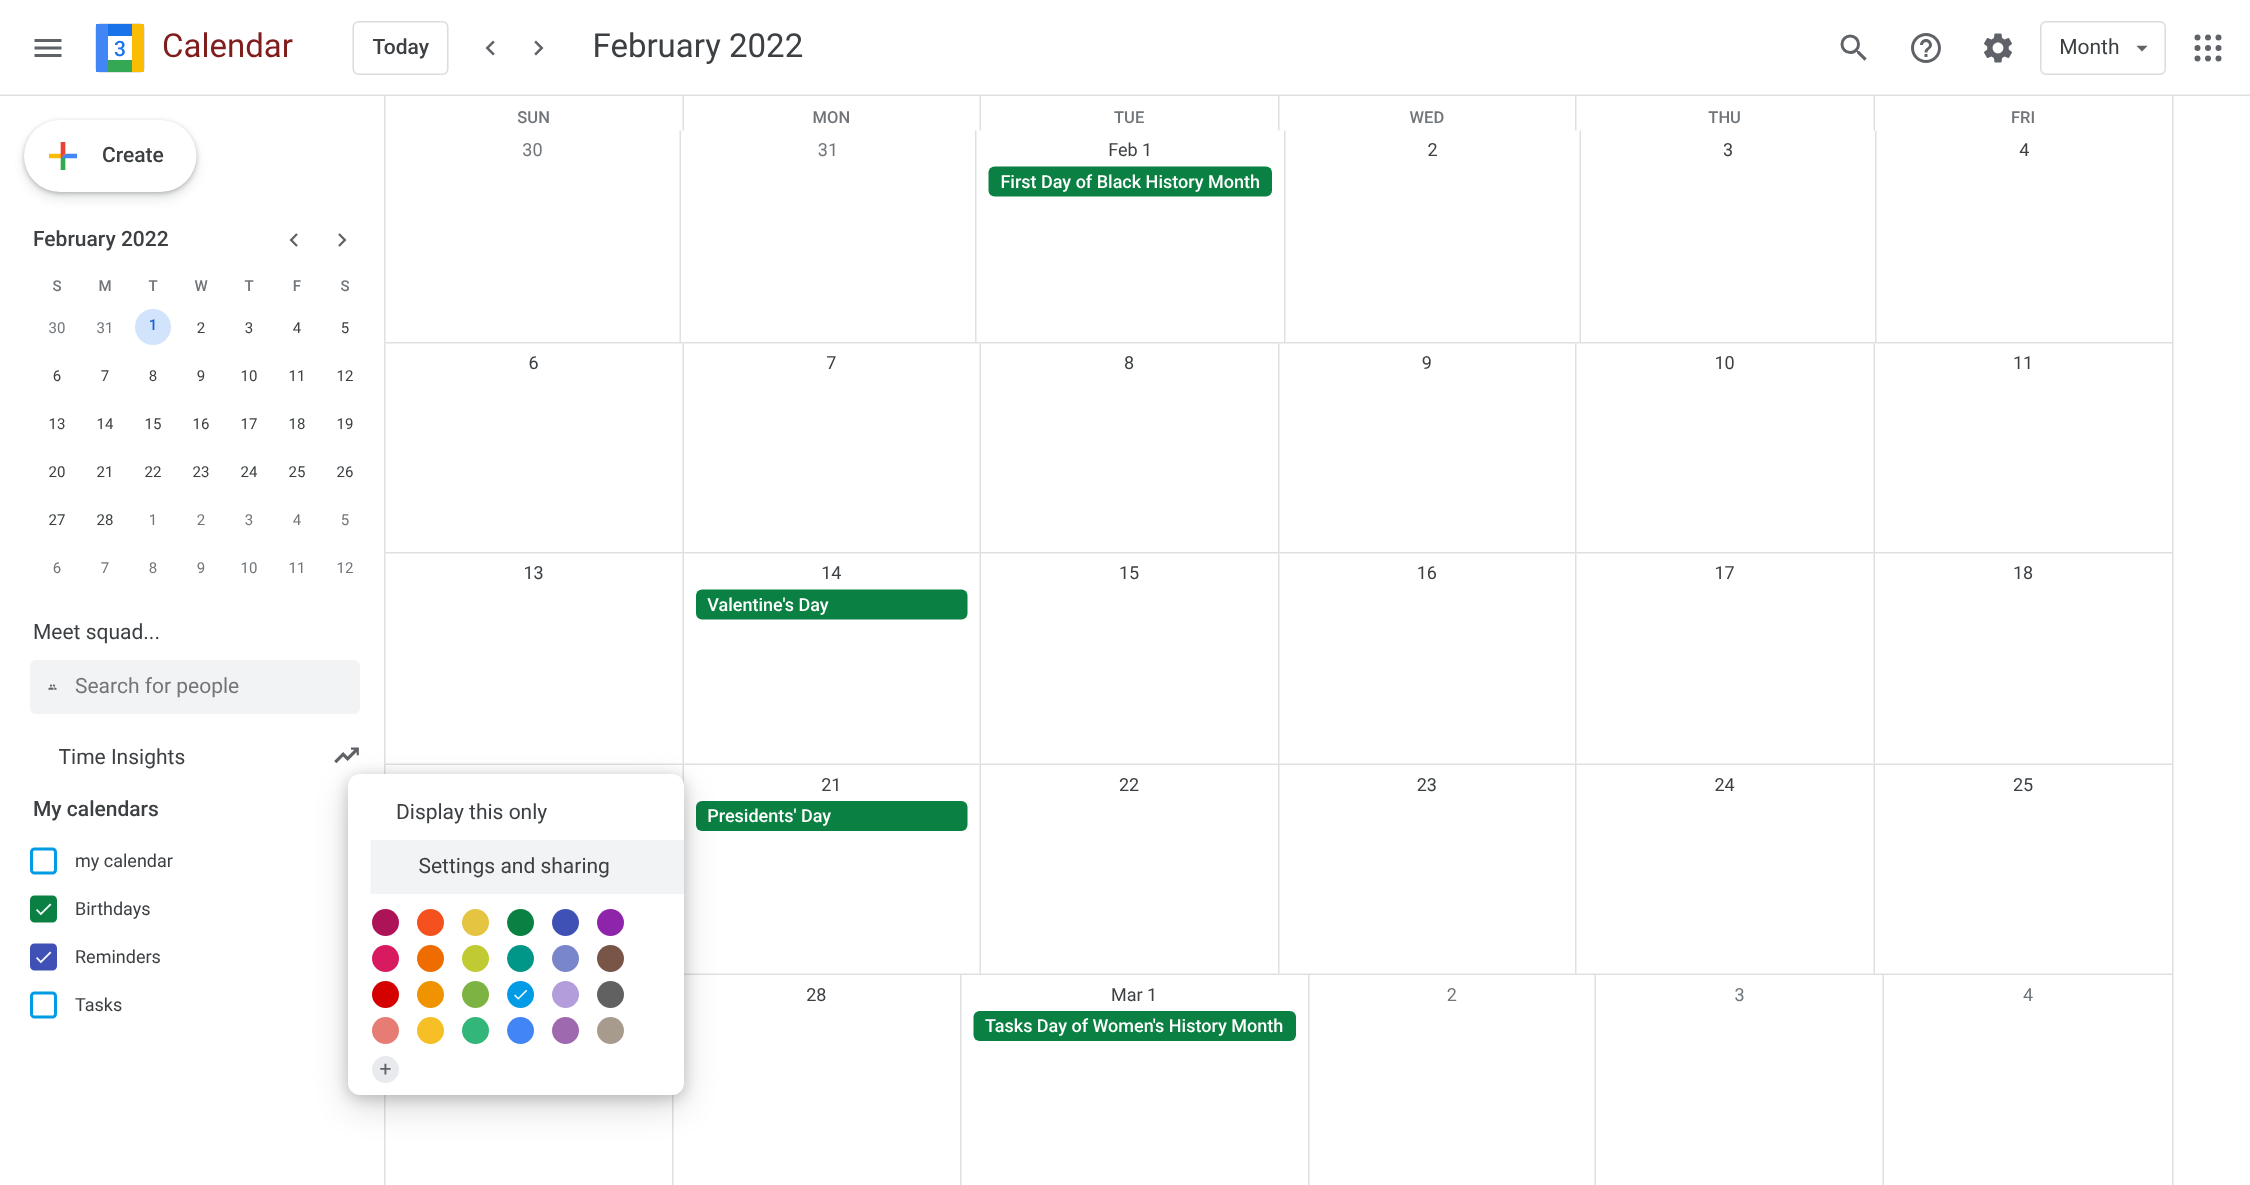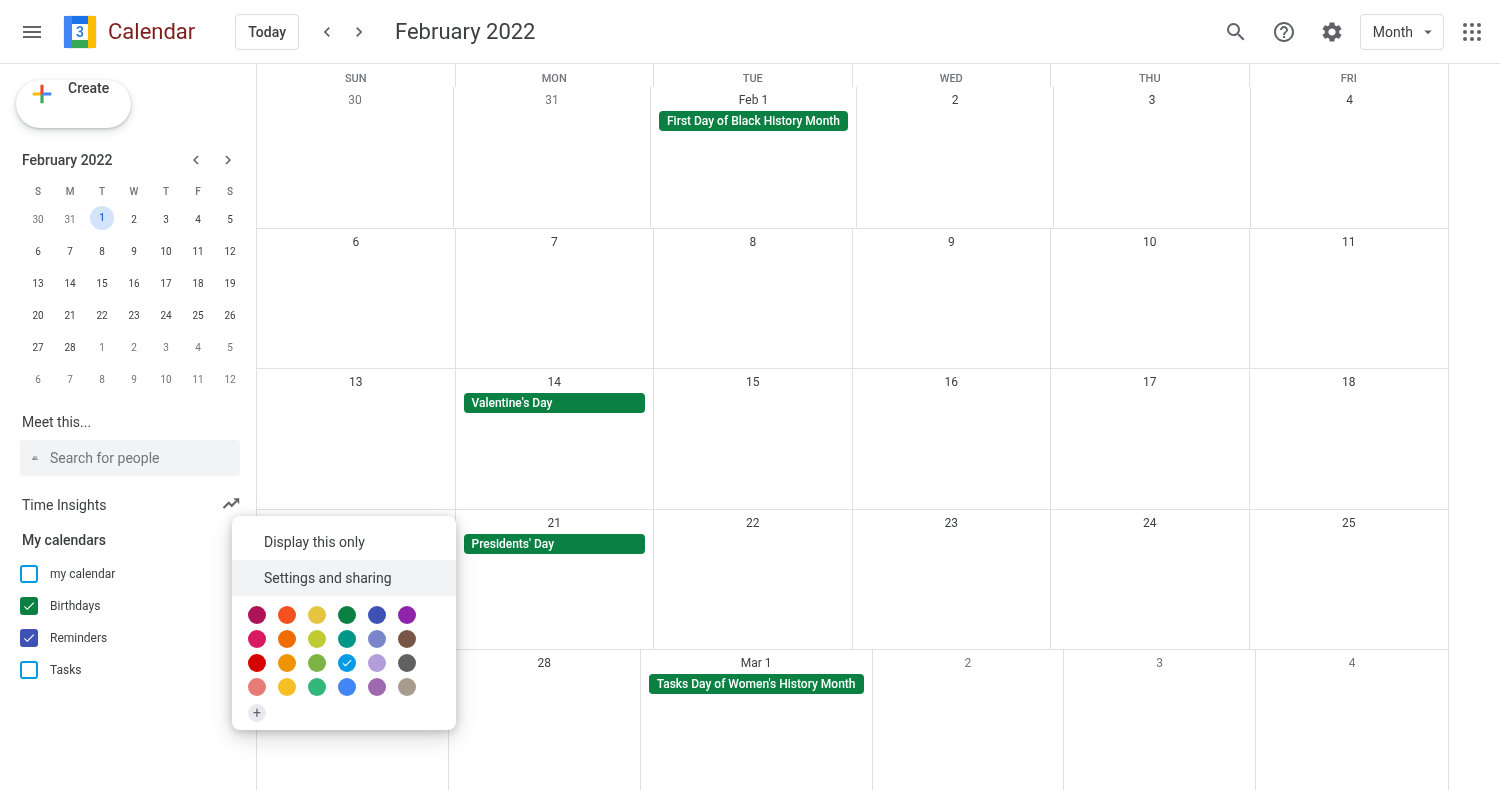--- a/index.html
+++ b/index.html
@@ -16,41 +16,41 @@
 .nav-arrows { display: flex; margin: 0 12px; }
 .nav-arrow { width: 32px; height: 32px; display: flex; align-items: center; justify-content: center; cursor: pointer; border-radius: 50%; color: #5f6368; }
 .month-title { font-size: 22px; color: #3c4043; margin-left: 8px; }
 .header-right { margin-left: auto; display: flex; align-items: center; gap: 8px; }
 .icon-btn { width: 40px; height: 40px; border-radius: 50%; display: flex; align-items: center; justify-content: center; cursor: pointer; color: #5f6368; }
 .view-select { height: 36px; padding: 0 6px 0 12px; border: 1px solid #dadce0; border-radius: 4px; background: #fff; display: flex; align-items: center; gap: 6px; cursor: pointer; font-size: 14px; }
 
 
 .main { display: flex; height: calc(100% - 64px); }
 .sidebar { width: 256px; padding: 12px 16px 12px 12px; overflow: hidden; }
-.create-btn { height: 48px; padding: 0 22px 0 12px; border-radius: 24px; box-shadow: 0 1px 3px rgba(60,64,67,.3), 0 4px 8px rgba(60,64,67,.15); display: inline-flex; gap: 12px; background: #fff; cursor: pointer; font-size: 14px; font-weight: 500; color: #3c4043; margin: 4px 0 20px 4px; }
+.create-btn { height: 48px; padding: 0 22px 0 12px; border-radius: 24px; box-shadow: 0 1px 3px rgba(60,64,67,.3), 0 4px 8px rgba(60,64,67,.15); display: inline-flex; align-items: center; gap: 12px; background: #fff; cursor: pointer; font-size: 14px; font-weight: 500; color: #3c4043; margin: 4px 0 20px 4px; }
 .plus-icon { width: 28px; height: 28px; }
 
 
 .mini-cal { margin-left: 10px; }
 .mini-head { display: flex; align-items: center; justify-content: space-between; margin-bottom: 8px; }
 .mini-title { font-size: 14px; font-weight: 500; color: #3c4043; }
 .mini-nav { display: flex; gap: 8px; }
 .mini-nav-btn { width: 24px; height: 24px; display: flex; align-items: center; justify-content: center; cursor: pointer; color: #5f6368; border-radius: 50%; }
 .mini-grid { display: grid; grid-template-columns: repeat(7, 32px); font-size: 10px; color: #70757a; }
 .mini-dow { text-align: center; height: 24px; line-height: 24px; font-weight: 500; }
 .mini-day { text-align: center; height: 28px; line-height: 28px; font-size: 10px; color: #3c4043; cursor: pointer; border-radius: 50%; width: 24px; margin: 2px auto; }
 .mini-day.muted { color: #70757a; }
 .mini-day.today { background: #d2e3fc; color: #1967d2; font-weight: 500; width: 24px; height: 24px; line-height: 24px; }
 
 
 .section-title { font-size: 14px; color: #3c4043; margin: 18px 0 10px 10px; font-weight: 400; }
 .section-title.bold { font-weight: 500; }
 .search-people { display: flex; align-items: center; gap: 12px; background: #f1f3f4; border-radius: 4px; height: 36px; padding: 0 12px; margin: 0 0 0 8px; }
 .search-people input { border: none; background: transparent; outline: none; font-size: 14px; color: #5f6368; flex: 1; }
-.ti-row { display: flex; align-items: center; justify-content: space-between; margin: 20px 0 4px 10px; font-size: 14px; }
+.ti-row { display: flex; align-items: center; justify-content: space-between; margin: 20px 0 4px 27px; font-size: 14px; }
 .cal-list { margin-left: 8px; }
 .cal-item { display: flex; align-items: center; gap: 12px; height: 32px; font-size: 12px; cursor: pointer; }
 .checkbox { width: 18px; height: 18px; border-radius: 3px; border: 2px solid; display: flex; align-items: center; justify-content: center; }
 .checkbox.checked svg { display: block; }
 .checkbox svg { display: none; width: 14px; height: 14px; }
 
 
 .grid-wrap { flex: 1; border-left: 1px solid #e0e0e0; display: flex; flex-direction: column; }
 .grid-sidepad { width: 52px; border-left: 1px solid #e0e0e0; }
 .grid-full { display: flex; height: 100%; }
@@ -63,21 +63,21 @@
 .week-row:first-child { border-top: none; }
 .day-cell { border-right: 1px solid #e0e0e0; padding: 4px; position: relative; }
 .day-cell:last-child { border-right: none; }
 .day-num { text-align: center; font-size: 12px; color: #3c4043; margin: 2px 0 4px; }
 .day-num.muted { color: #70757a; }
 .event-chip { background: #0b8043; color: #fff; font-size: 12px; font-weight: 500; padding: 3px 8px; border-radius: 4px; white-space: nowrap; overflow: hidden; text-overflow: clip; margin: 0 4px; cursor: pointer; }
 
 
 .ctx-menu { position: absolute; left: 232px; top: 516px; width: 224px; background: #fff; border-radius: 8px; box-shadow: 0 2px 10px rgba(0,0,0,.2), 0 8px 24px rgba(0,0,0,.15); padding: 8px 0; z-index: 100; }
 .ctx-item { padding: 10px 32px; font-size: 14px; color: #3c4043; cursor: pointer; }
-.ctx-item.hover { background: #f1f3f4; }
+.ctx-item.hover { background: #f1f3f4; margin-left: 15px; }
 .color-grid { display: grid; grid-template-columns: repeat(6, 24px); gap: 6px; padding: 10px 16px 4px; }
 .color-dot { width: 18px; height: 18px; border-radius: 50%; cursor: pointer; display: flex; align-items: center; justify-content: center; }
 .color-dot svg { width: 12px; height: 12px; }
 .add-color { width: 18px; height: 18px; border-radius: 50%; background: #e8eaed; display: flex; align-items: center; justify-content: center; cursor: pointer; margin: 4px 0 0 16px; color: #5f6368; font-size: 14px; }
 </style>
 </head>
 <body>
 
 <div class="header">
   <div class="menu-btn">
@@ -224,21 +224,21 @@
           <div class="mini-day muted">6</div>
           <div class="mini-day muted">7</div>
           <div class="mini-day muted">8</div>
           <div class="mini-day muted">9</div>
           <div class="mini-day muted">10</div>
           <div class="mini-day muted">11</div>
           <div class="mini-day muted">12</div>
         </div>
     </div>
 
-    <div class="section-title">Meet this...</div>
+    <div class="section-title">Meet squad...</div>
     <div class="search-people">
       <svg width="20" height="20" viewBox="0 0 24 24" fill="#5f6368">
           <path d="M16 11c1.66 0 2.99-1.34 2.99-3S17.66 5 16 5c-1.66 0-3 1.34-3 3s1.34 3 3 3zm-8 0c1.66 0 2.99-1.34 2.99-3S9.66 5 8 5C6.34 5 5 6.34 5 8s1.34 3 3 3zm0 2c-2.33 0-7 1.17-7 3.5V19h14v-2.5c0-2.33-4.67-3.5-7-3.5zm8 0c-.29 0-.62.02-.97.05 1.16.84 1.97 1.97 1.97 3.45V19h6v-2.5c0-2.33-4.67-3.5-7-3.5z"></path>
         </svg>
       <input placeholder="Search for people" style="">
     </div>
 
     <div class="ti-row">
       <span>Time Insights</span>
       <svg width="18" height="18" viewBox="0 0 24 24" fill="#5f6368">

